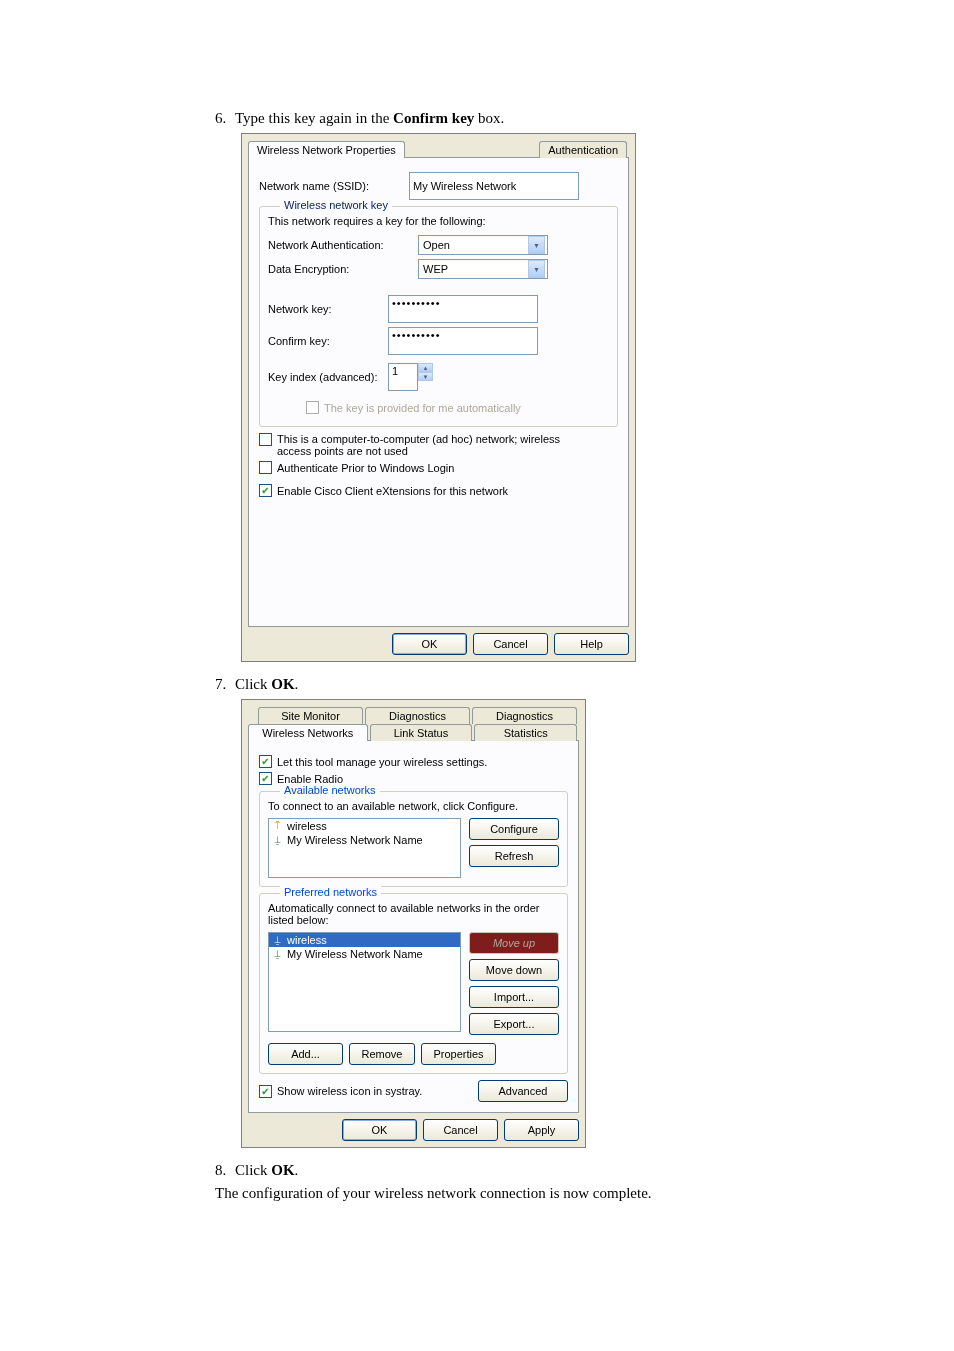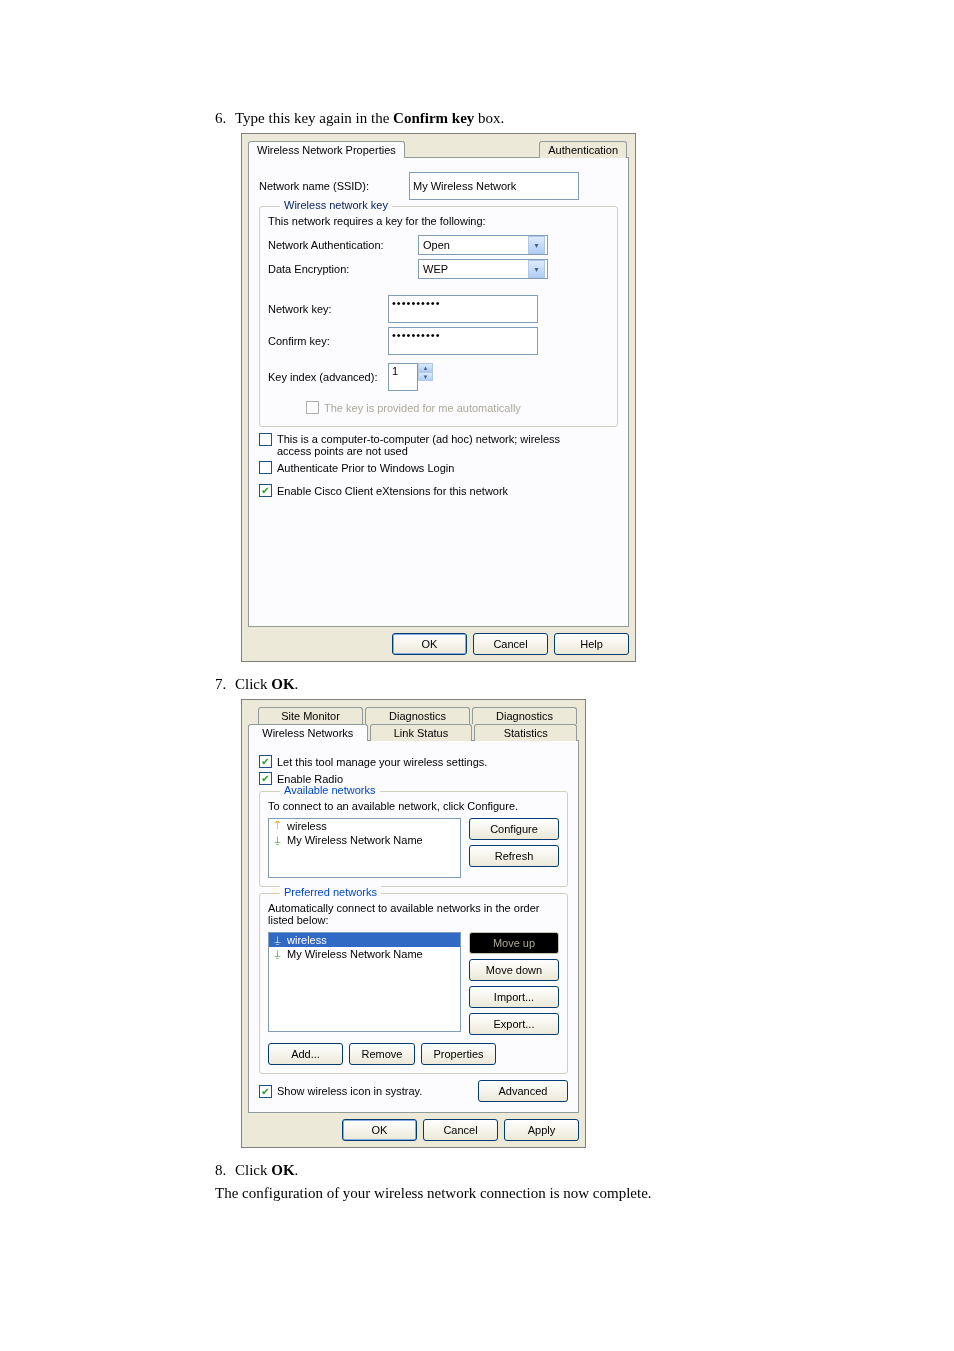--- a/index.html
+++ b/index.html
@@ -183,21 +183,21 @@
   .antenna-icon {
     width:11px;
     flex-shrink:0;
     text-align:center;
     font-size:10px;
   }
   .d2-layout { display:flex; gap:8px; align-items:flex-start;}
   .d2-btns { display:flex; flex-direction:column; gap:5px; width:90px;}
   .d2-btns .btn { width:90px;}
   .d2-btns .btn.disabled {
-    border-color:#C9C7BA; color:#ACA899; background:#000000;
+    border-color:#C9C7BA; color:#ACA899; background:#7f1d1d;font-style:italic;
   }
   .footer {
     margin-top: 170px;
     display:flex;
     justify-content:space-between;
     align-items:baseline;
     padding: 0 100px 0 0;
     font-family: Arial, sans-serif;
     text-align: center;
   }

